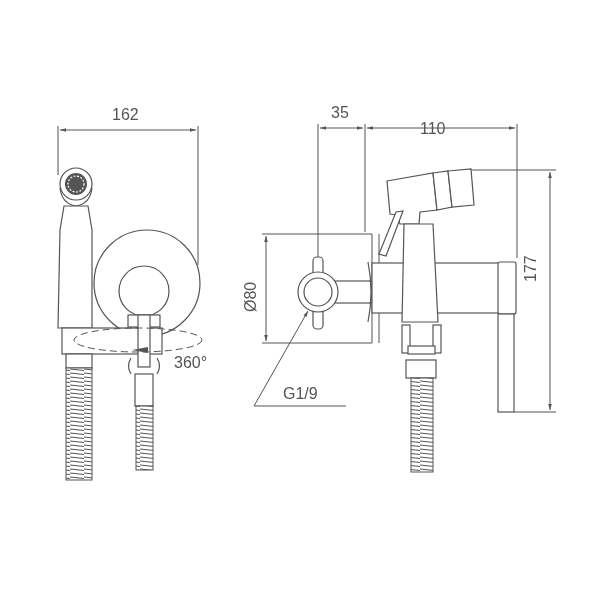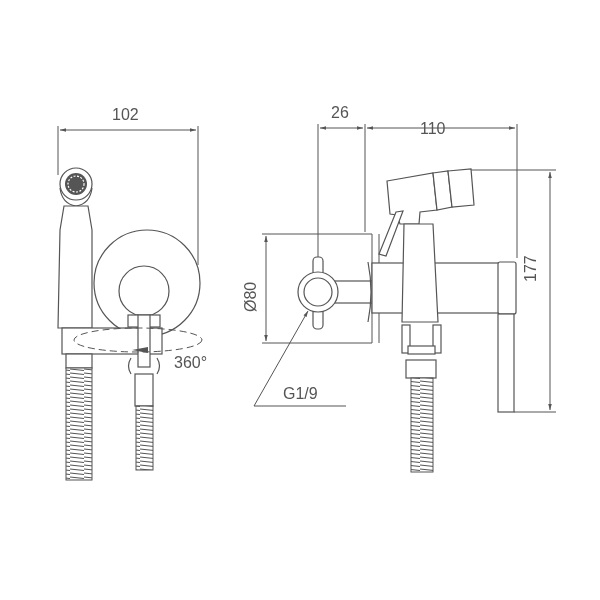--- a/index.html
+++ b/index.html
@@ -111,19 +111,19 @@
       <rect class="lnf" x="402" y="325" width="8" height="28"></rect>
       <rect class="lnf" x="433" y="325" width="8" height="28"></rect>
       <rect class="lnf" x="408" y="346" width="27" height="8"></rect>
       <rect class="lnf" x="406" y="360" width="30" height="18"></rect>
     </g>
 
     <rect x="411" y="378" width="22" height="94" fill="url(#hose)" stroke="#555" stroke-width="1"></rect>
   </g>
 </svg>
 
-<div class="lbl" style="left:112px;top:106px;">102</div>
-<div class="lbl" style="left:331px;top:104px;">26</div>
+<div class="lbl" style="left:112px;top:106px;">162</div>
+<div class="lbl" style="left:331px;top:104px;">35</div>
 <div class="lbl" style="left:420px;top:120px;">110</div>
 <div class="lbl" style="left:522px;top:282px;transform:rotate(-90deg);transform-origin:left top;">177</div>
 <div class="lbl" style="left:242px;top:312px;transform:rotate(-90deg);transform-origin:left top;">Ø80</div>
 <div class="lbl" style="left:283px;top:385px;">G1/9</div>
 <div class="lbl" style="left:174px;top:354px;">360°</div>
 
 </body></html>

